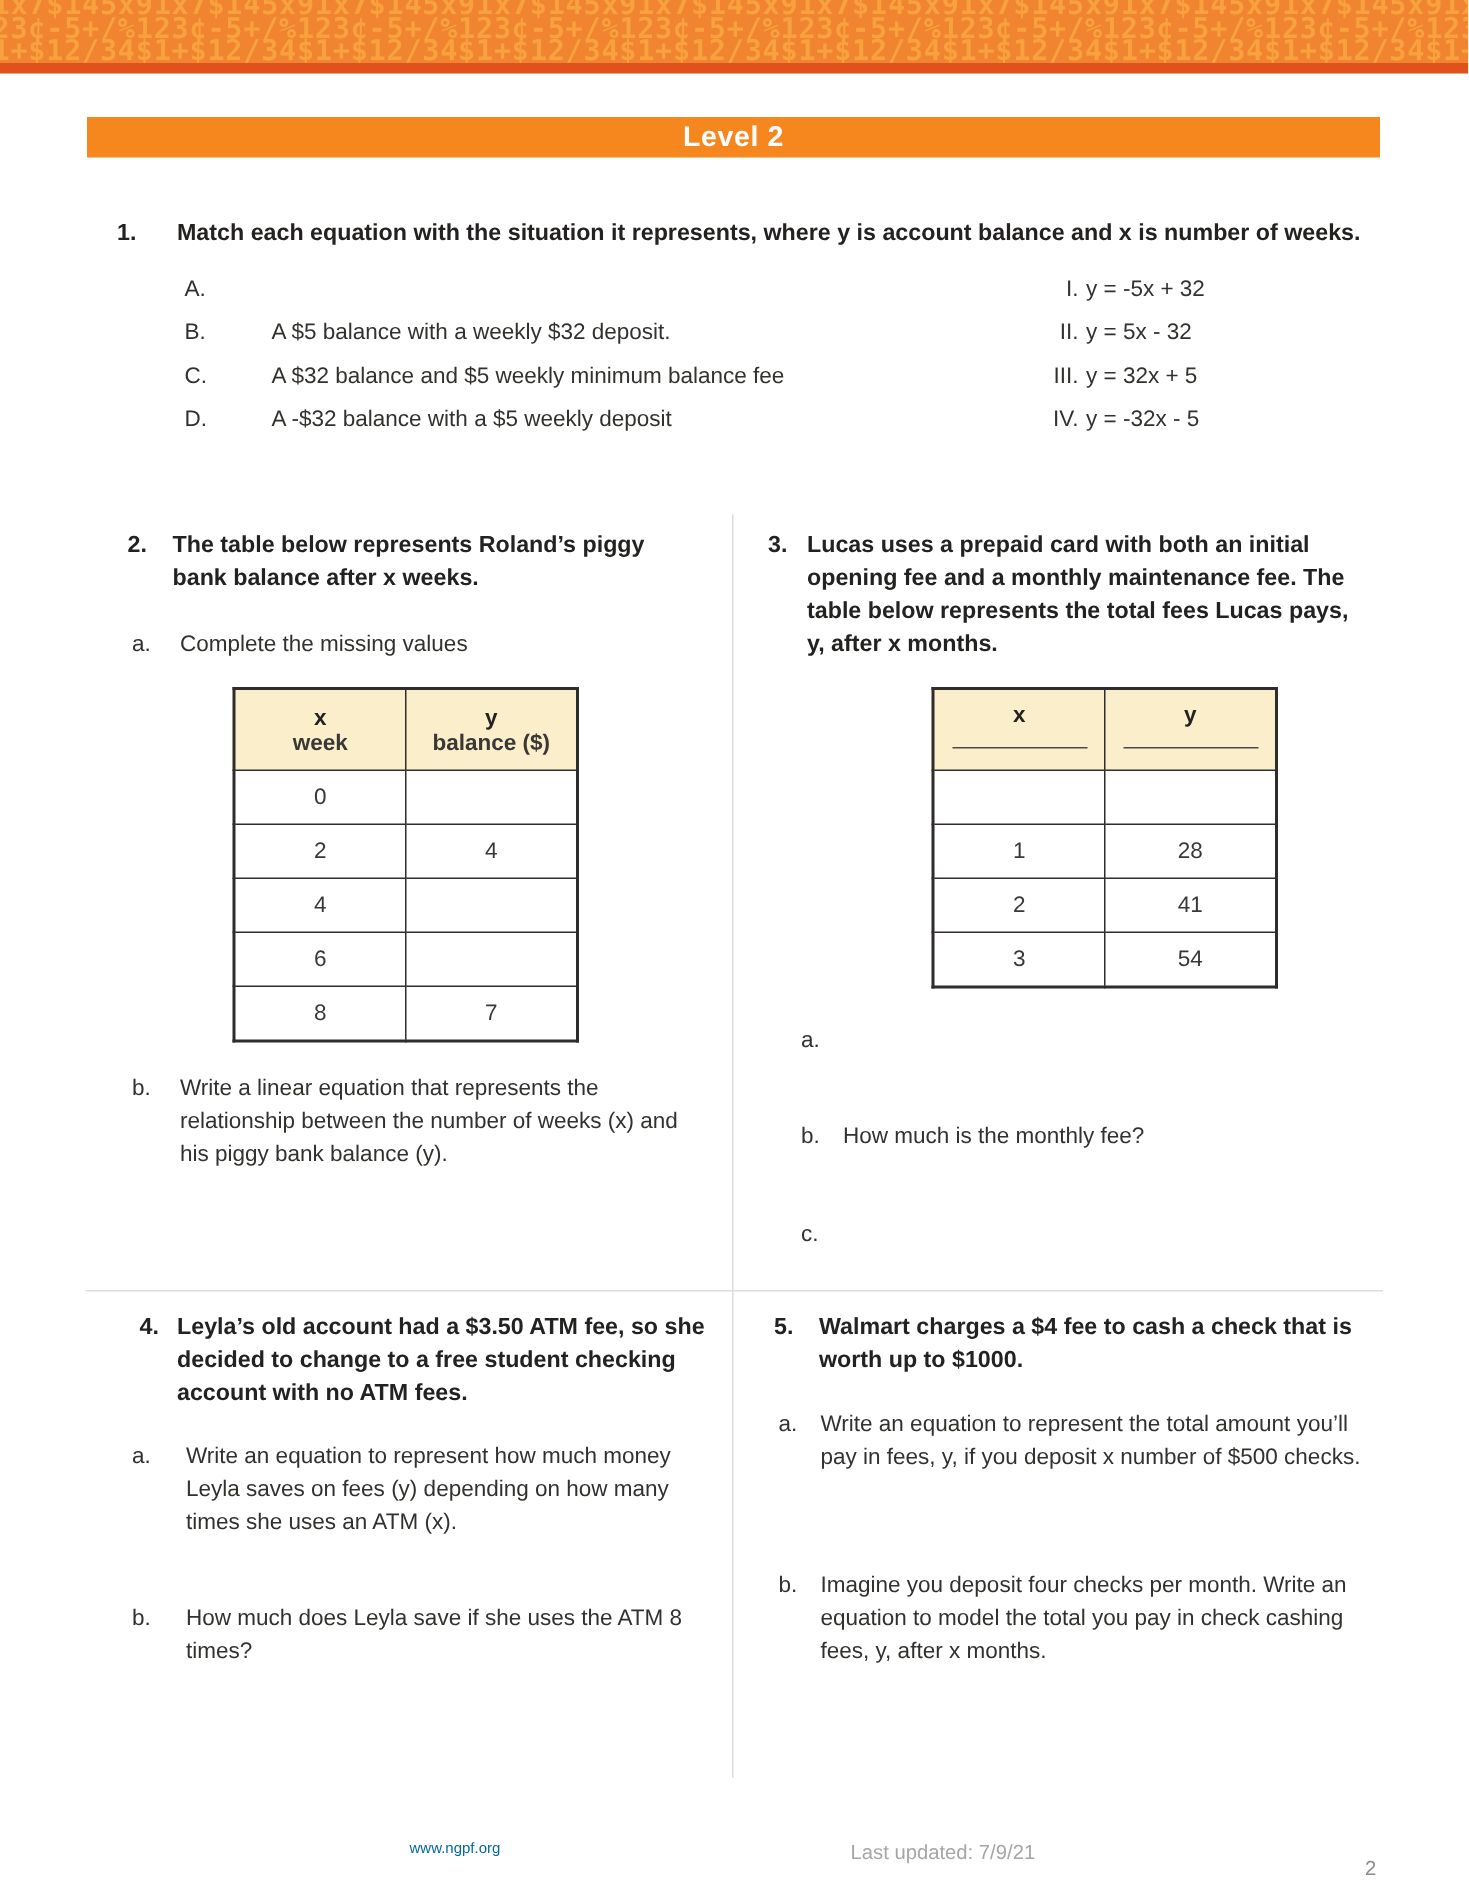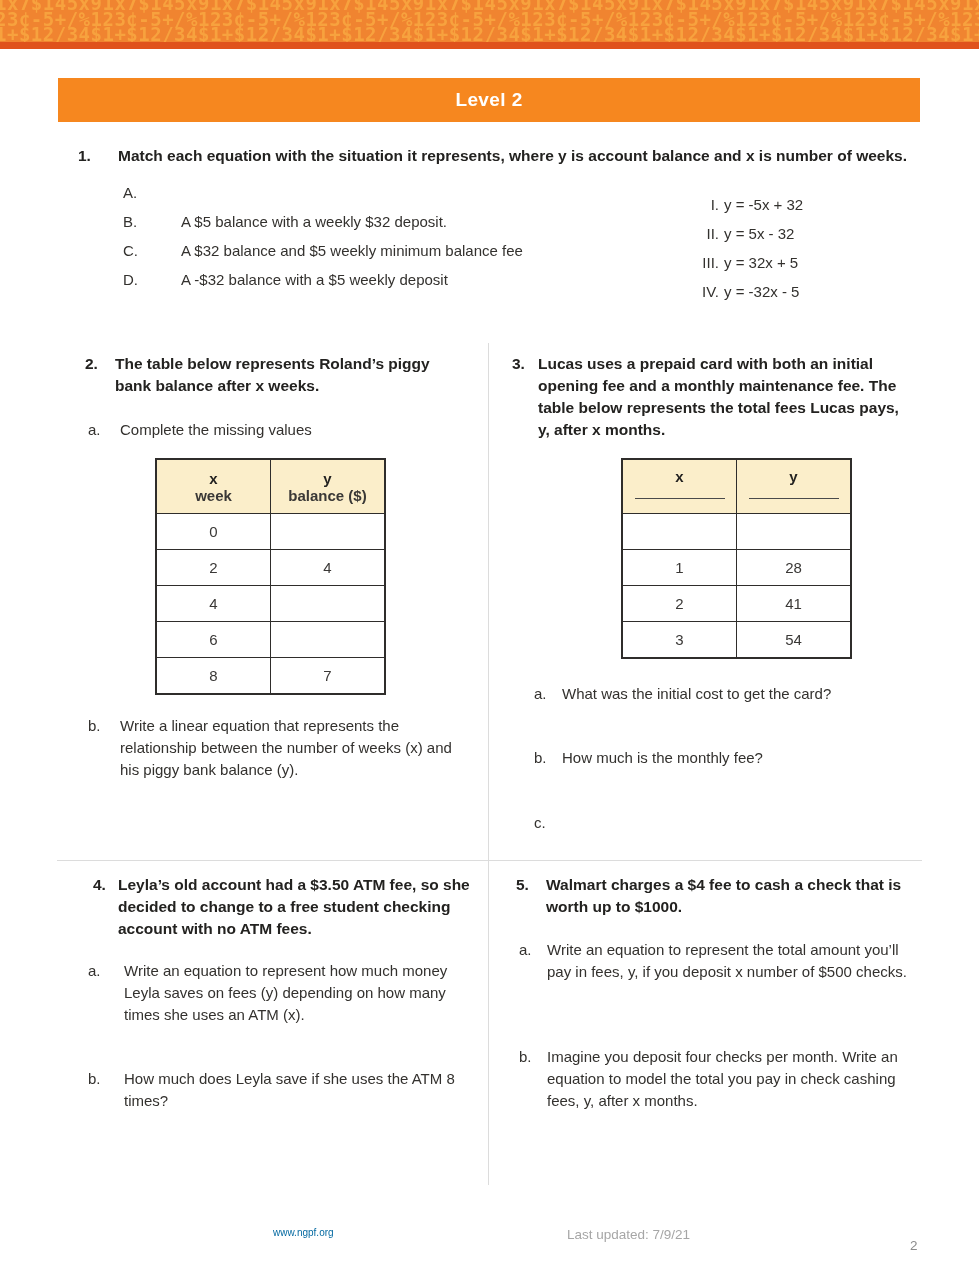--- a/index.html
+++ b/index.html
@@ -12,35 +12,35 @@
   .banner { position:absolute; top:0; left:0; width:979px; height:49px; background:#F08430; overflow:hidden; }
   .banner-pattern {
     position:absolute; top:-4px; left:-5px; width:1400px;
     color:#F7A23E; font-family:"DejaVu Sans Mono", monospace; font-weight:bold;
     font-size:19px; line-height:15.5px; white-space:nowrap; letter-spacing:0.5px;
   }
   .banner-strip { position:absolute; bottom:0; left:0; width:100%; height:7px; background:#E0521C; }
 
   
   .level-bar {
-    position:absolute; top:78px; left:58px; width:862px; height:44px; background:#F6871F;
+    position:absolute; top:78px; left:58px; width:862px; height:27px; background:#F6871F;
     color:#ffffff; font-weight:bold; font-size:19px; letter-spacing:0.4px;
     display:flex; align-items:center; justify-content:center;
   }
 
   
   .q1 { position:absolute; top:146px; left:78px; width:845px; }
   .q1-head { display:flex; font-weight:bold; font-size:15.5px; line-height:19.5px; color:#232220; }
   .q1-num { flex:0 0 40px; }
   .q1-text { width:800px; }
   .q1-options { margin-top:18px; }
   .q1-opt { position:relative; height:29px; font-size:15px; color:#33312e; }
   .opt-letter { position:absolute; left:45px; top:0; }
   .opt-situation { position:absolute; left:103px; top:0; }
-  .opt-eq { position:absolute; left:560px; top:0; white-space:nowrap;margin-top:12px; }
+  .opt-eq { position:absolute; left:560px; top:0; white-space:nowrap; }
   .opt-eq .numeral { display:inline-block; width:81px; text-align:right; }
   .opt-eq .eq { margin-left:5px; }
 
   
   .grid { position:absolute; top:343px; left:57px; width:865px; }
   .grid-row { display:flex; }
   .cell { box-sizing:border-box; }
   .cell-tl { width:432px; height:518px; border-right:1px solid #dcdcdc; border-bottom:1px solid #dcdcdc; padding:10px 18px 0 28px; }
   .cell-tr { width:433px; height:518px; border-bottom:1px solid #dcdcdc; padding:10px 12px 0 23px; }
   .cell-bl { width:432px; height:324px; border-right:1px solid #dcdcdc; padding:13px 18px 0 28px; }
@@ -218,21 +218,20 @@
                 <td>41</td>
               </tr>
             <tr>
                 <td>3</td>
                 <td>54</td>
               </tr>
           </tbody>
         </table>
         <div class="subitem q3-a m22">
           <span class="slet">a.</span>
-          <span>What was the initial cost to get the card?</span>
         </div>
         <div class="subitem q3-b m22">
           <span class="slet">b.</span>
           <span>How much is the monthly fee?</span>
         </div>
         <div class="subitem q3-c m22">
           <span class="slet">c.</span>
         </div>
       </div>
     </div>

